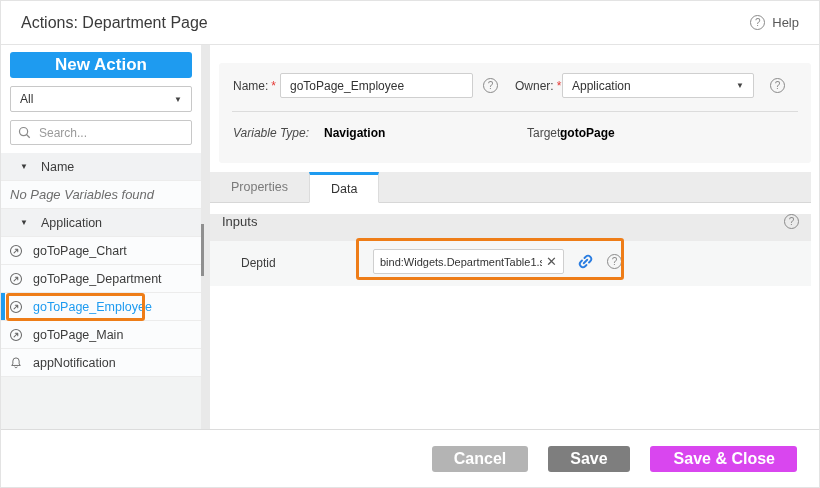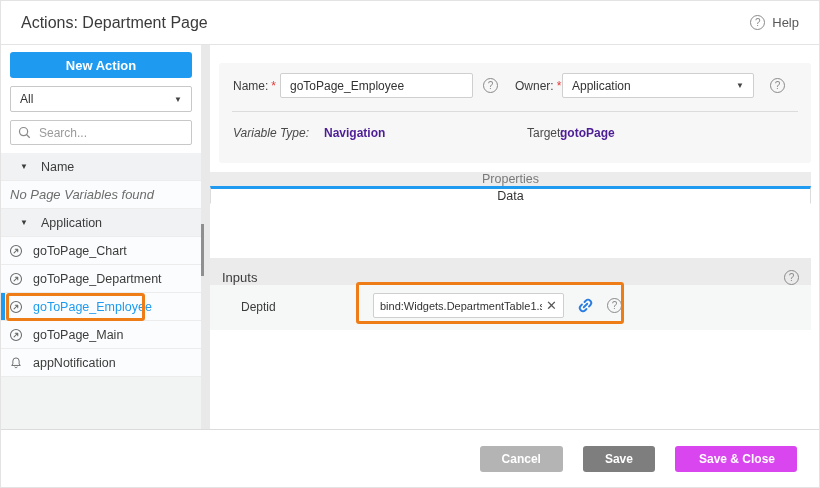--- a/index.html
+++ b/index.html
@@ -15,21 +15,21 @@
 
   .qicon{display:inline-flex;align-items:center;justify-content:center;width:15px;height:15px;
          border:1.4px solid #8a8a8a;border-radius:50%;font-size:10px;line-height:1;color:#8a8a8a;
          box-sizing:border-box;flex:0 0 auto;}
 
   
   .body{position:absolute;top:44px;bottom:58px;left:0;right:0;display:flex;}
 
   
   .side{width:200px;background:#fff;display:flex;flex-direction:column;position:relative;}
-  .btn-new{margin:7px 9px 0;height:26px;background:#1e9bf0;color:#fff;font-weight:bold;font-size:13px;
+  .btn-new{margin:7px 9px 0;height:26px;background:#1e9bf0;color:#fff;font-weight:bold;font-size:17px;
            border:none;border-radius:3px;cursor:pointer;font-family:inherit;}
   .sel{margin:8px 9px 0;height:26px;border:1px solid #c8c8c8;border-radius:2px;background:#fff;
        display:flex;align-items:center;padding:11px 9px;font-size:12px;color:#333;cursor:pointer;box-sizing:border-box;}
   .sel .car{margin-left:auto;font-size:8px;color:#444;}
   .srch{margin:8px 9px 0;height:25px;border:1px solid #c8c8c8;border-radius:2px;background:#fff;
         display:flex;align-items:center;padding:0 7px;gap:6px;box-sizing:border-box;}
   .srch input{border:none;outline:none;flex:1;font-size:12px;color:#c2410c;font-family:inherit;min-width:0;background:transparent;}
   .srch input::placeholder{color:#9a9a9a;}
 
   .tree{margin-top:8px;}
@@ -60,51 +60,51 @@
        background:#fff;font-size:12px;color:#333;padding:0 9px;box-sizing:border-box;font-family:inherit;outline:none;}
   .f-name-help{position:absolute;left:264px;top:15px;}
   .f-owner-lbl{position:absolute;left:296px;top:16px;}
   .ownersel{position:absolute;left:343px;top:10px;width:192px;height:25px;border:1px solid #cfcfcf;border-radius:2px;
             background:#fff;display:flex;align-items:center;padding:0 9px;font-size:12px;color:#333;cursor:pointer;box-sizing:border-box;}
   .ownersel .car{margin-left:auto;font-size:8px;color:#444;}
   .f-owner-help{position:absolute;left:551px;top:15px;}
   .card-div{position:absolute;left:13px;right:13px;top:48px;border-top:1px solid #dcdcdc;}
   .ro-row{position:absolute;top:63px;left:0;right:0;height:16px;}
   .ro-lbl{position:absolute;font-size:12px;color:#4a4a4a;}
-  .ro-val{position:absolute;font-size:12px;font-weight:bold;color:#4c1d95;}
+  .ro-val{position:absolute;font-size:12px;font-weight:bold;color:#000000;}
   .vt-lbl{left:14px;font-style:italic;} .vt-val{left:105px;} .tg-lbl{left:308px;} .tg-val{left:341px;}
 
   
   .tabbar{position:absolute;top:127px;left:0;right:8px;height:30px;background:#ececec;
-          border-bottom:1px solid #d7d7d7;display:flex;align-items:stretch;flex-direction:column;}
+          border-bottom:1px solid #d7d7d7;display:flex;align-items:stretch;}
   .tab{display:flex;align-items:center;justify-content:center;font-size:12.5px;color:#7a7a7a;
        padding:0 21px;cursor:pointer;box-sizing:border-box;}
   .tab.active{background:#fff;color:#333;border-top:3px solid #1e9bf0;border-left:1px solid #dcdcdc;
               border-right:1px solid #dcdcdc;border-bottom:1px solid #fff;margin-bottom:-1px;}
 
   
   .sec{position:absolute;top:169px;left:0;right:8px;}
-  .sec-hdr{height:27px;background:#ebebeb;display:flex;align-items:flex-end;padding:0 12px;box-sizing:border-box;margin-top:44px;}
+  .sec-hdr{height:27px;background:#ebebeb;display:flex;align-items:flex-start;padding:0 12px;box-sizing:border-box;}
   .sec-hdr .t{font-size:13px;color:#3b3b3b;}
   .sec-hdr .qicon{margin-left:auto;}
   .sec-body{position:relative;height:45px;background:#f6f7f7;}
   .fld-lbl{position:absolute;left:31px;top:15px;font-size:12px;color:#3c3c3c;}
   .bindgrp{position:absolute;left:163px;top:8px;display:flex;align-items:center;gap:13px;}
   .bindbox{width:191px;height:25px;background:#fff;border:1px solid #cfcfcf;border-radius:2px;
            display:flex;align-items:center;padding:0 6px;box-sizing:border-box;cursor:text;}
   .bindtxt{flex:1;font-size:11px;color:#333;white-space:nowrap;overflow:hidden;}
   .bindx{color:#555;font-size:13px;margin-left:4px;cursor:pointer;line-height:1;}
   .linkico{display:inline-flex;cursor:pointer;transform:rotate(-45deg);}
   .ann-input{position:absolute;left:146px;top:-3px;width:268px;height:42px;border:3px solid #ee7d18;
              border-radius:3px;box-sizing:border-box;pointer-events:none;z-index:3;}
 
   
   .foot{position:absolute;bottom:0;left:0;right:0;height:58px;background:#fff;border-top:1px solid #dcdcdc;
         display:flex;align-items:center;justify-content:flex-end;gap:20px;padding-right:22px;box-sizing:border-box;}
-  .fbtn{height:26px;border:none;border-radius:3px;color:#fff;font-size:12px;font-weight:bold;
+  .fbtn{height:26px;border:none;border-radius:3px;color:#fff;font-size:16px;font-weight:bold;
         padding:0 22px;cursor:pointer;font-family:inherit;}
   .fbtn.cancel{background:#b4b4b4;}
   .fbtn.save{background:#7e7e7e;}
   .fbtn.saveclose{background:#d946ef;padding-left:24px;}
 </style>
 </head>
 <body>
 
 <div id="app">
 

